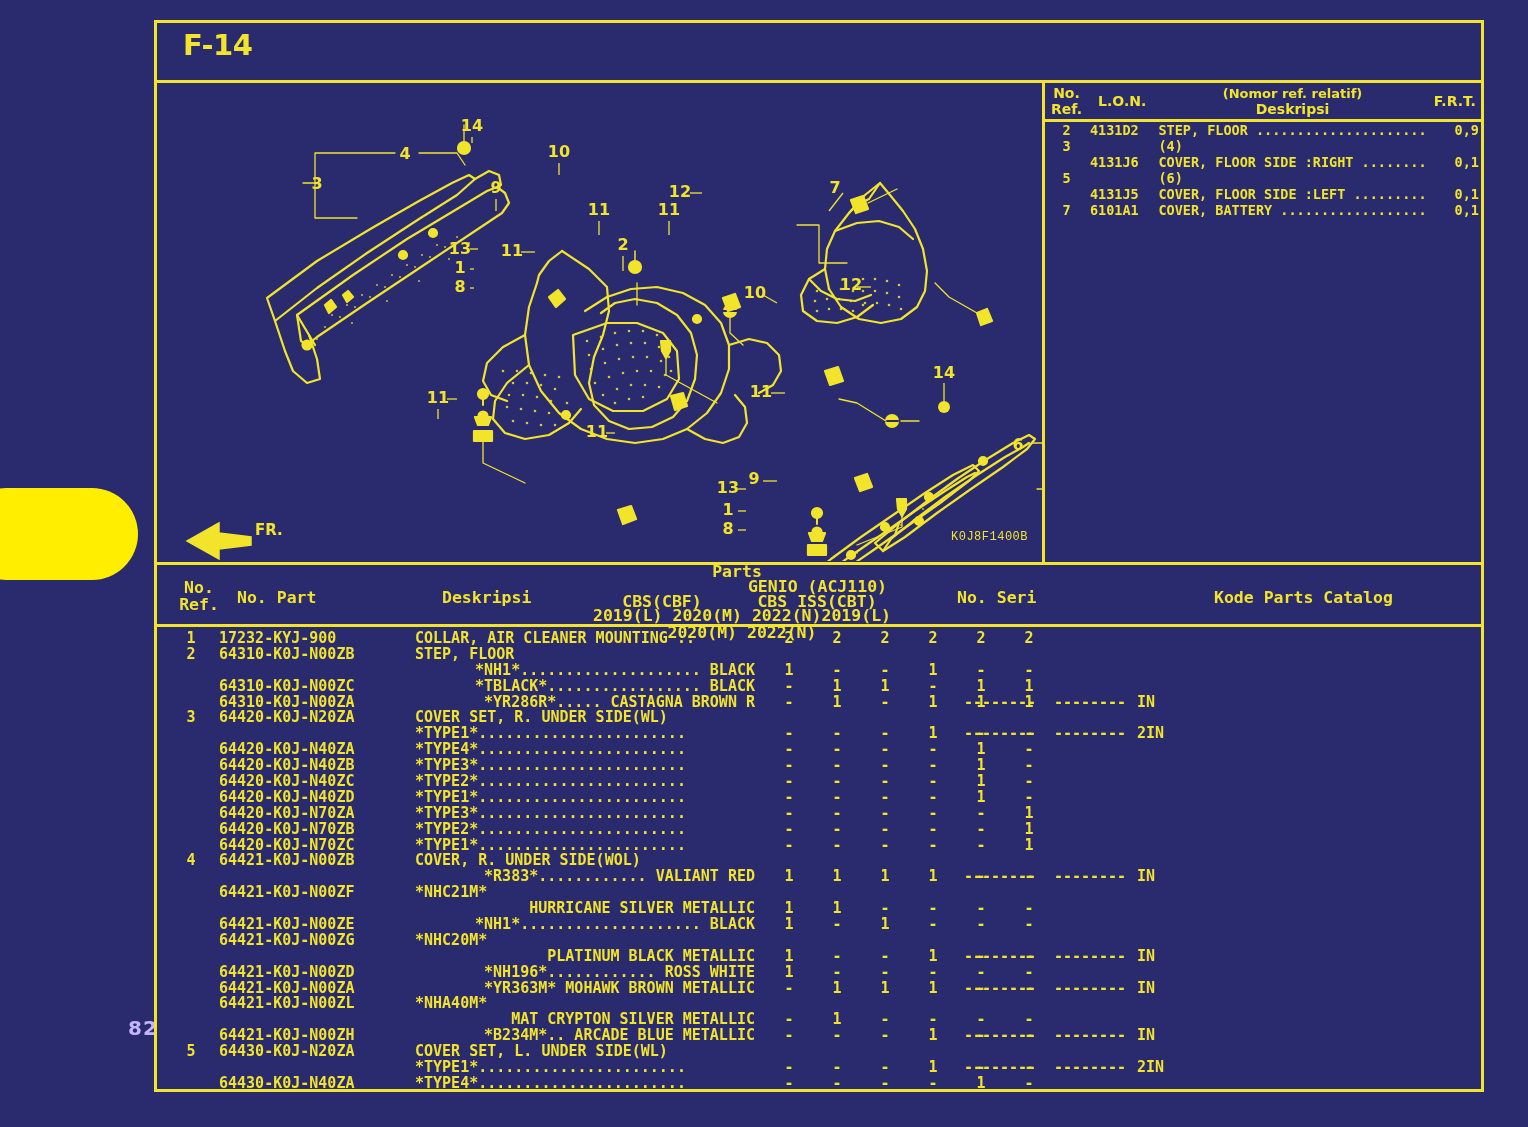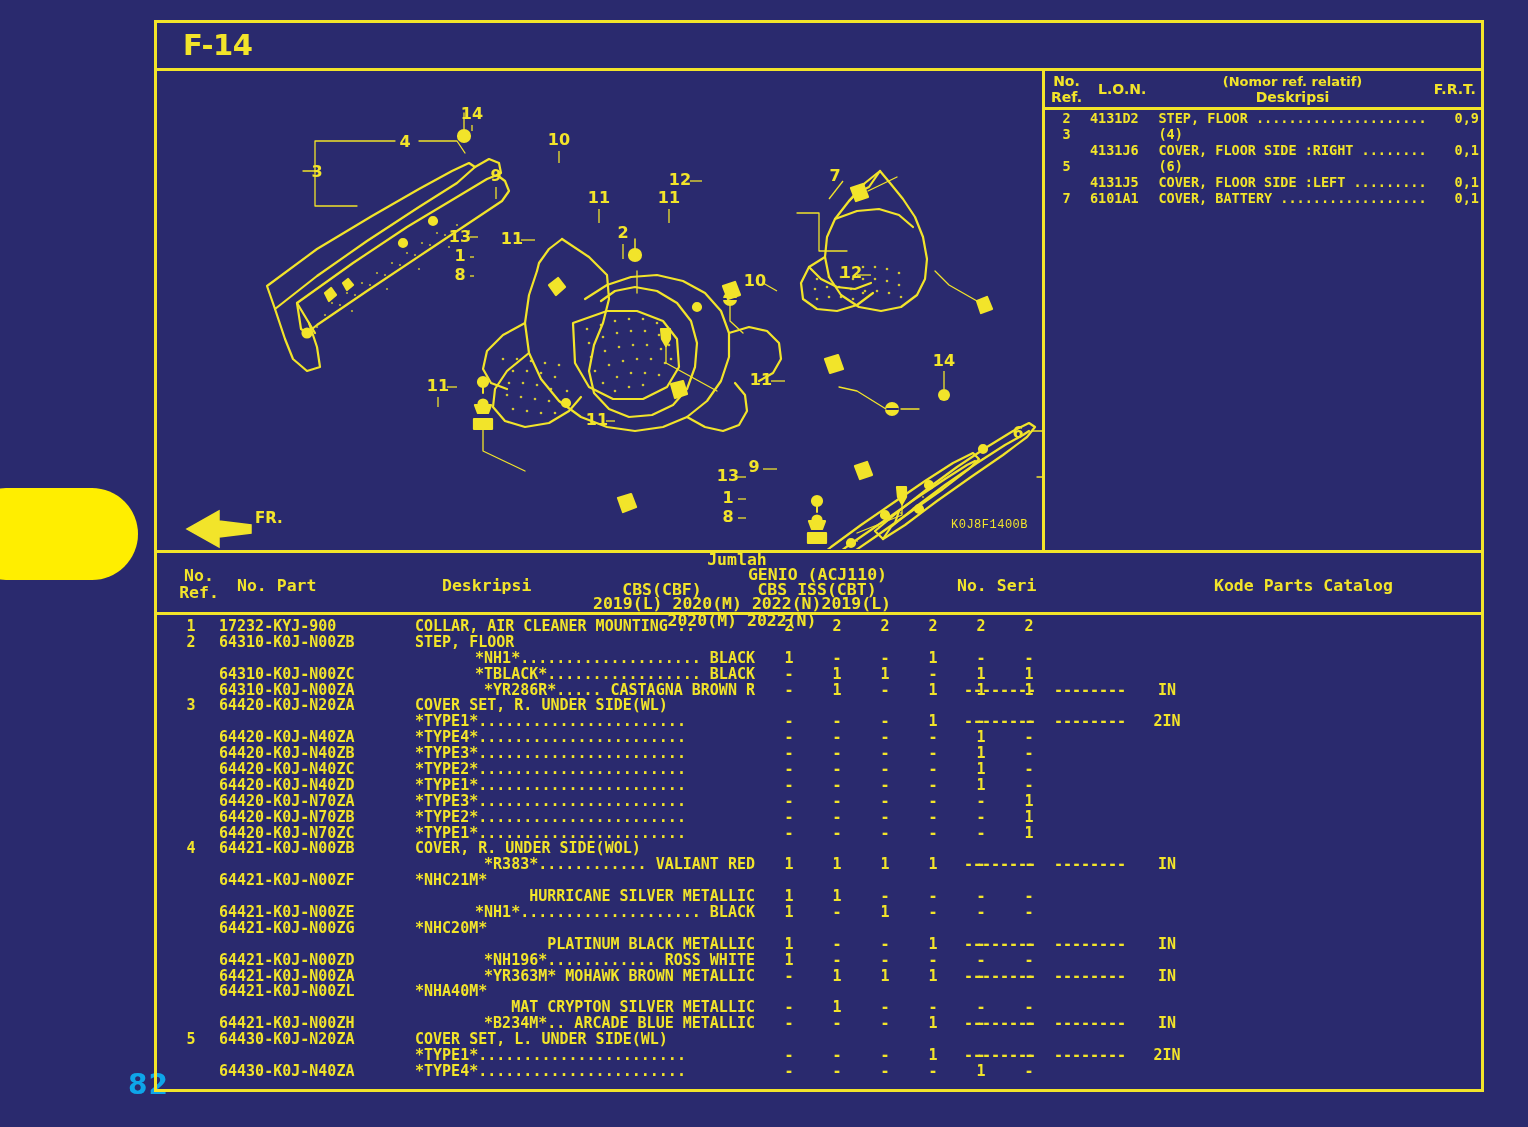--- a/index.html
+++ b/index.html
@@ -24,43 +24,43 @@
     width: 178px;
     height: 92px;
     background: #ffee00;
     border-radius: 46px;
   }
 
   
   #page-number {
     position: absolute;
     left: 128px;
-    top: 1068px;
+    top: 1016px;
     font-family: "DejaVu Sans", sans-serif;
-    font-size: 28px;
+    font-size: 20px;
     font-weight: bold;
-    color: #0ea5e9;
+    color: #c4b5fd;
     letter-spacing: 1px;
   }
 
   
   #catalog {
     position: absolute;
     left: 154px;
     top: 20px;
     width: 1330px;
     height: 1072px;
     border: 3px solid #f2e42a;
     box-sizing: border-box;
   }
 
   
   #title-bar {
     position: relative;
-    height: 48px;
+    height: 60px;
     border-bottom: 3px solid #f2e42a;
     box-sizing: border-box;
   }
   #fig-code {
     position: absolute;
     left: 26px;
     top: 5px;
     font-family: "DejaVu Sans", sans-serif;
     font-weight: bold;
     font-size: 29px;
@@ -187,21 +187,21 @@
   .c-desc  { left: 258px; width: 340px; }
   .c-desc.right { text-align: right; }
   .c-q0 { left: 620px;  width: 24px; text-align: center; }
   .c-q1 { left: 668px;  width: 24px; text-align: center; }
   .c-q2 { left: 716px;  width: 24px; text-align: center; }
   .c-q3 { left: 764px;  width: 24px; text-align: center; }
   .c-q4 { left: 812px;  width: 24px; text-align: center; }
   .c-q5 { left: 860px;  width: 24px; text-align: center; }
   .c-seri1 { left: 800px; width: 86px; text-align: center; letter-spacing: 0px; }
   .c-seri2 { left: 890px; width: 86px; text-align: center; letter-spacing: 0px; }
-  .c-kode  { left: 980px; width: 60px; text-align: center; }
+  .c-kode  { left: 980px; width: 60px; text-align: left; }
 </style>
 </head>
 <body>
 
 <div id="left-tab"></div>
 <div id="page-number">82</div>
 
 <div id="catalog">
 
   <div id="title-bar">
@@ -590,21 +590,21 @@
           </tbody>
       </table>
     </div>
   </div>
 
   <div id="list-pane">
     <div id="list-head">
       <div class="h" id="h-noref">No.<br>Ref.</div>
       <div class="h" id="h-nopart">No. Part</div>
       <div class="h" id="h-desc">Deskripsi</div>
-      <div class="h" id="h-jumlah">Jumlah</div>
+      <div class="h" id="h-jumlah">Parts</div>
       <div class="h" id="h-model">GENIO (ACJ110)</div>
       <div class="h" id="h-cbs">CBS(CBF)</div>
       <div class="h" id="h-cbsiss">CBS ISS(CBT)</div>
       <div class="h" id="h-years">2019(L) 2020(M) 2022(N)2019(L) 2020(M) 2022(N)</div>
       <div class="h" id="h-seri">No. Seri</div>
       <div class="h" id="h-kode">Kode Parts Catalog</div>
     </div>
     <div id="rows">
         <div class="prow"><span class="c c-ref">1</span><span class="c c-part">17232-KYJ-900</span><span class="c c-desc">COLLAR, AIR CLEANER MOUNTING ..</span><span class="c c-q0">2</span><span class="c c-q1">2</span><span class="c c-q2">2</span><span class="c c-q3">2</span><span class="c c-q4">2</span><span class="c c-q5">2</span><span class="c c-seri1"></span><span class="c c-seri2"></span><span class="c c-kode"></span></div>
         <div class="prow"><span class="c c-ref">2</span><span class="c c-part">64310-K0J-N00ZB</span><span class="c c-desc">STEP, FLOOR</span><span class="c c-q0"></span><span class="c c-q1"></span><span class="c c-q2"></span><span class="c c-q3"></span><span class="c c-q4"></span><span class="c c-q5"></span><span class="c c-seri1"></span><span class="c c-seri2"></span><span class="c c-kode"></span></div>

